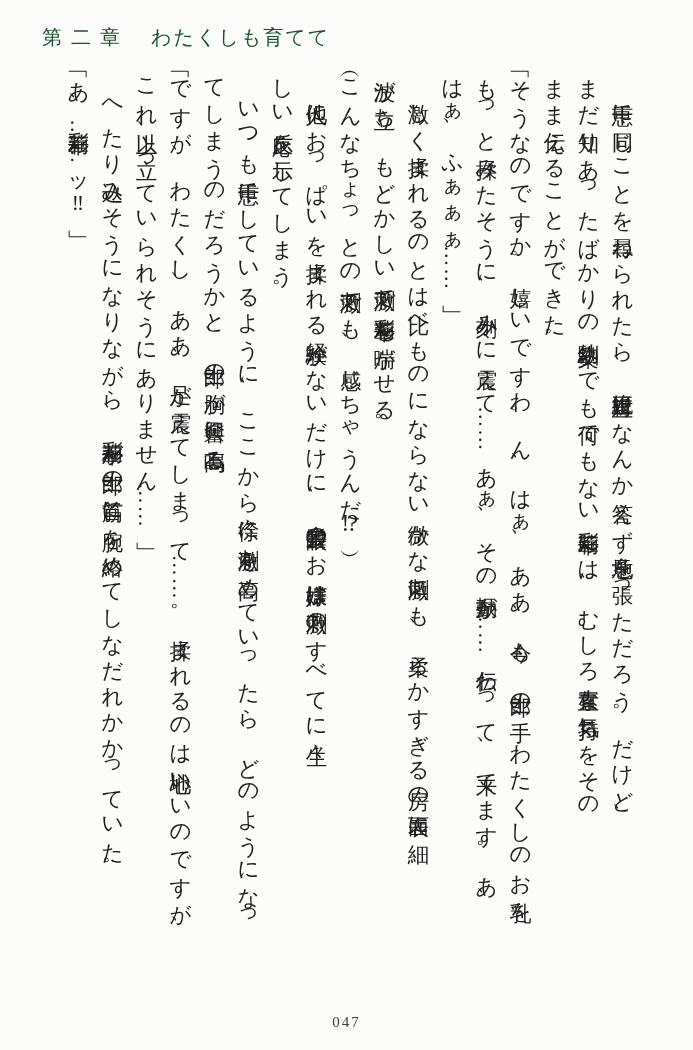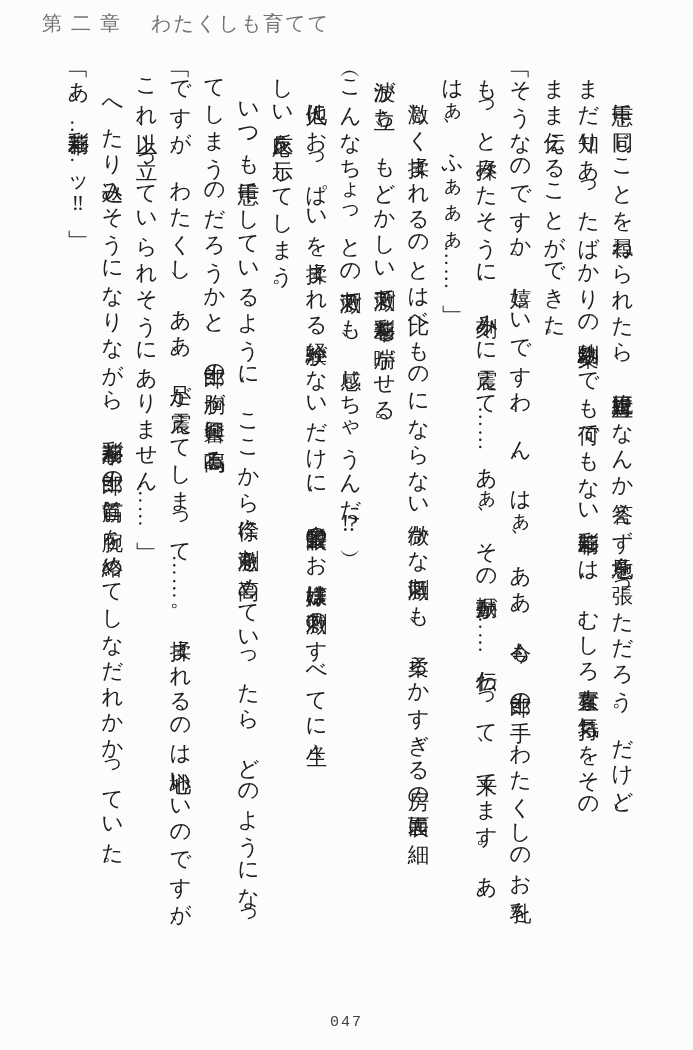--- a/index.html
+++ b/index.html
@@ -6,23 +6,23 @@
   body {
     width: 693px; height: 1050px;
     background: #fcfcfb;
     overflow: hidden;
     font-family: "Liberation Serif", "DejaVu Serif", serif;
   }
   .page { position: relative; width: 693px; height: 1050px; }
 
   .header {
     position: absolute;
-    top: 10px; left: 42px;
+    top: 24px; left: 42px;
     font-size: 20px;
-    color: #737373;
+    color: #14532d;
     white-space: nowrap;
   }
   .chapter-label { letter-spacing: 9px; }
   .chapter-title { margin-left: 22px; letter-spacing: 2px; }
 
   .text-body {
     position: absolute;
     top: 64px; right: 54px;
     height: 944px;
     writing-mode: vertical-rl;
@@ -37,21 +37,21 @@
     line-height: 34px;
     white-space: nowrap;
   }
   .text-body p.indent { text-indent: 23px; }
 
   .footer {
     position: absolute;
     bottom: 19px; left: 0;
     width: 100%;
     text-align: center;
-    font-family: Liberation Mono, monospace;
+    font-family: Liberation Serif, serif;
     font-size: 15px;
     letter-spacing: 2px;
     color: #404040;
   }
 </style>
 </head>
 <body>
 
 <div class="page">
 

